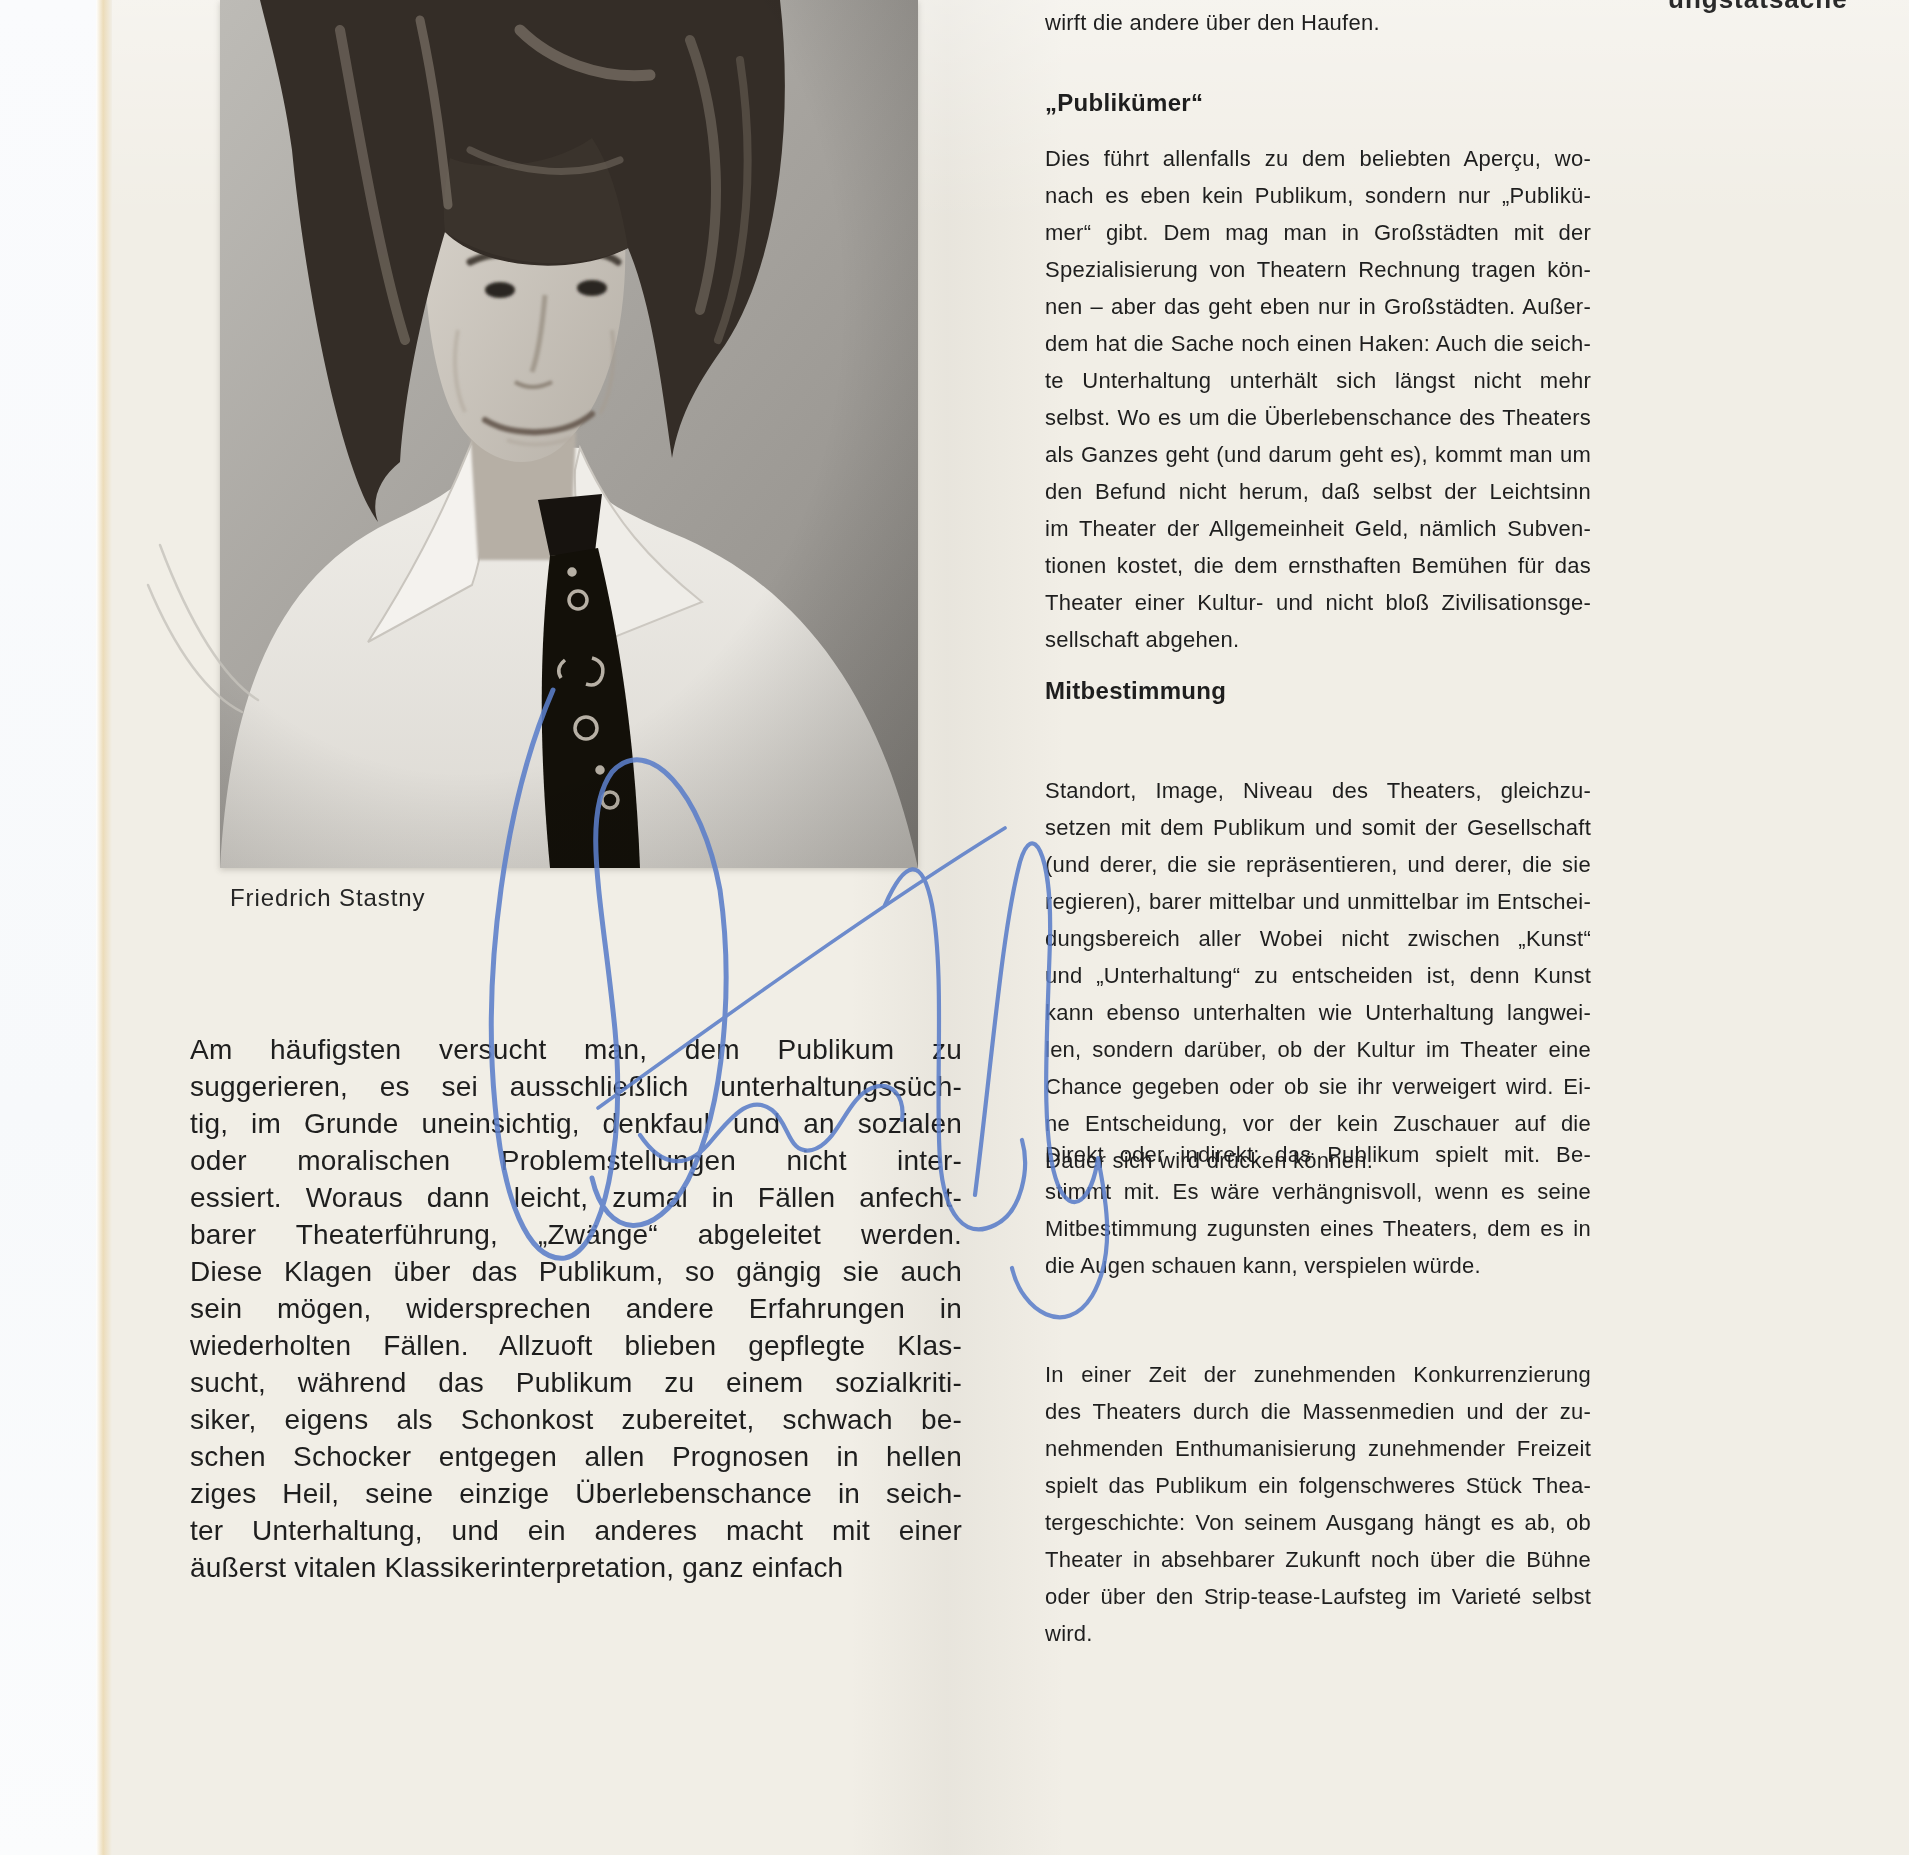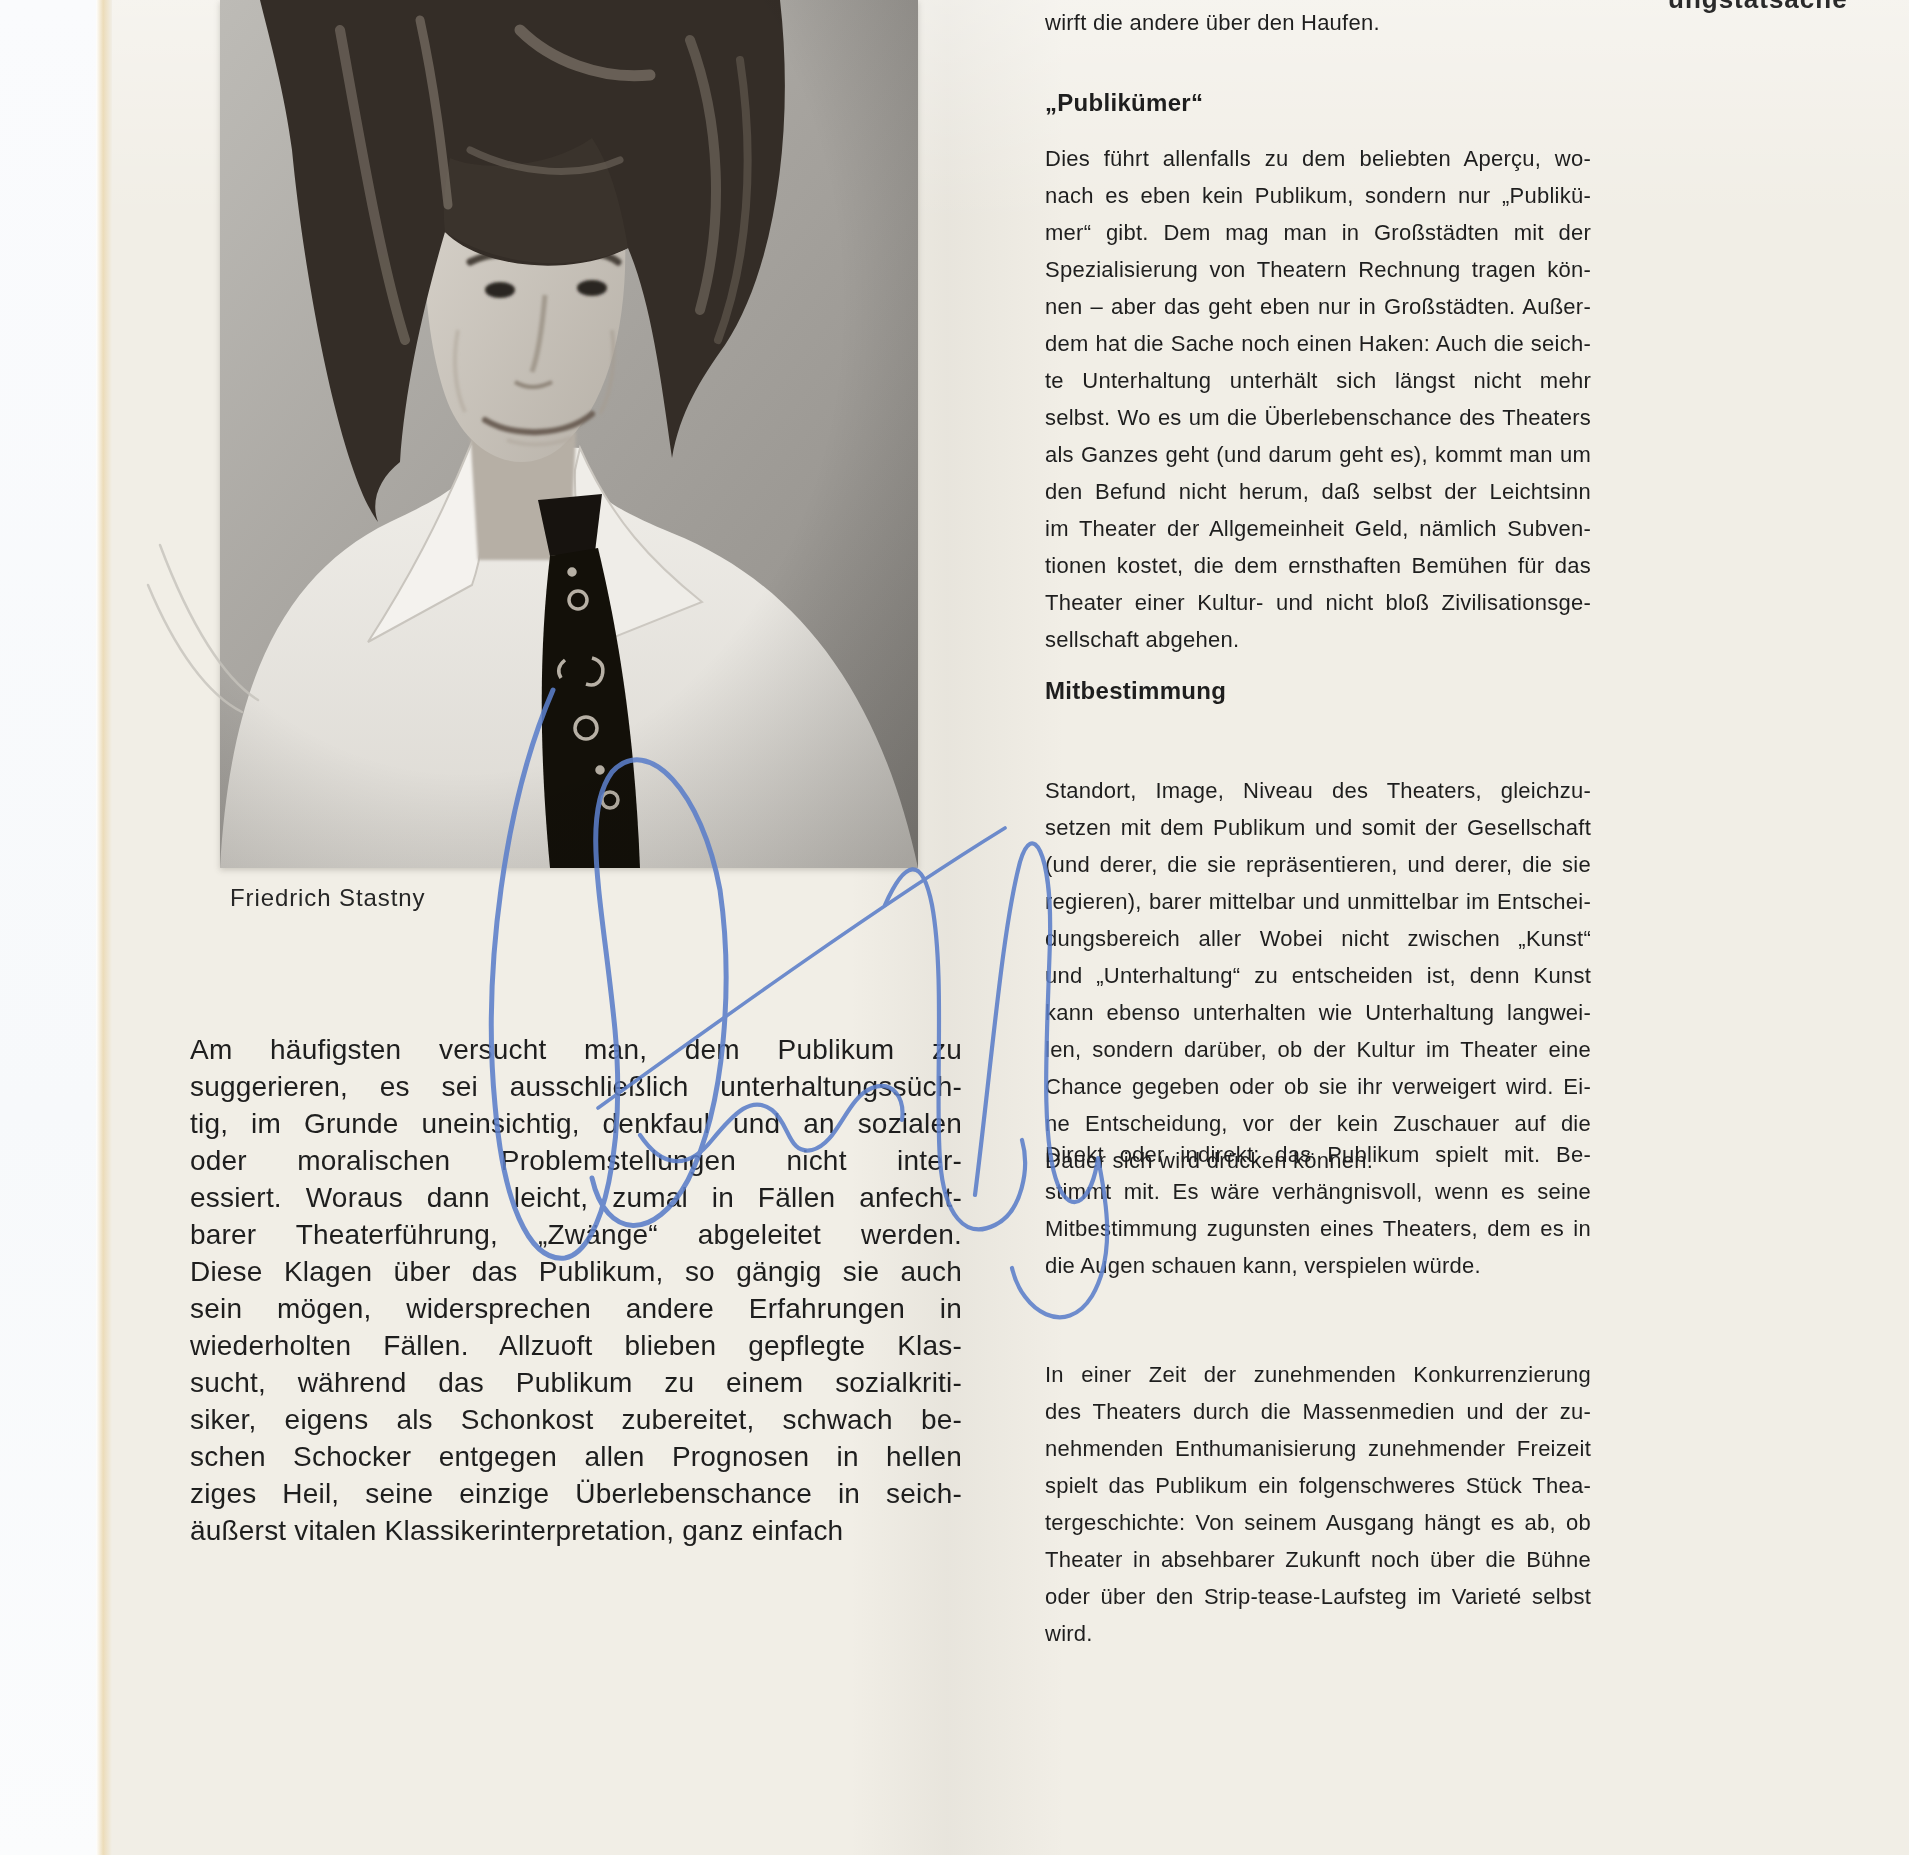--- a/index.html
+++ b/index.html
@@ -128,20 +128,21 @@
     <div class="tline">oder moralischen Problemstellungen nicht inter-</div>
     <div class="tline">essiert. Woraus dann leicht, zumal in Fällen anfecht-</div>
     <div class="tline">barer Theaterführung, „Zwänge“ abgeleitet werden.</div>
     <div class="tline">Diese Klagen über das Publikum, so gängig sie auch</div>
     <div class="tline">sein mögen, widersprechen andere Erfahrungen in</div>
     <div class="tline">wiederholten Fällen. Allzuoft blieben gepflegte Klas-</div>
     <div class="tline">sucht, während das Publikum zu einem sozialkriti-</div>
     <div class="tline">siker, eigens als Schonkost zubereitet, schwach be-</div>
     <div class="tline">schen Schocker entgegen allen Prognosen in hellen</div>
     <div class="tline">ziges Heil, seine einzige Überlebenschance in seich-</div>
+    <div class="tline">ter Unterhaltung, und ein anderes macht mit einer</div>
     <div class="tline">äußerst vitalen Klassikerinterpretation, ganz einfach</div>
   </div>
 
 <div class="col rcol lead">wirft die andere über den Haufen.</div>
 <div class="col rcol rhead1">„Publikümer“</div>
 <div class="col rcol rpara1 para">
     <div class="tline">Dies führt allenfalls zu dem beliebten Aperçu, wo-</div>
     <div class="tline">nach es eben kein Publikum, sondern nur „Publikü-</div>
     <div class="tline">mer“ gibt. Dem mag man in Großstädten mit der</div>
     <div class="tline">Spezialisierung von Theatern Rechnung tragen kön-</div>

